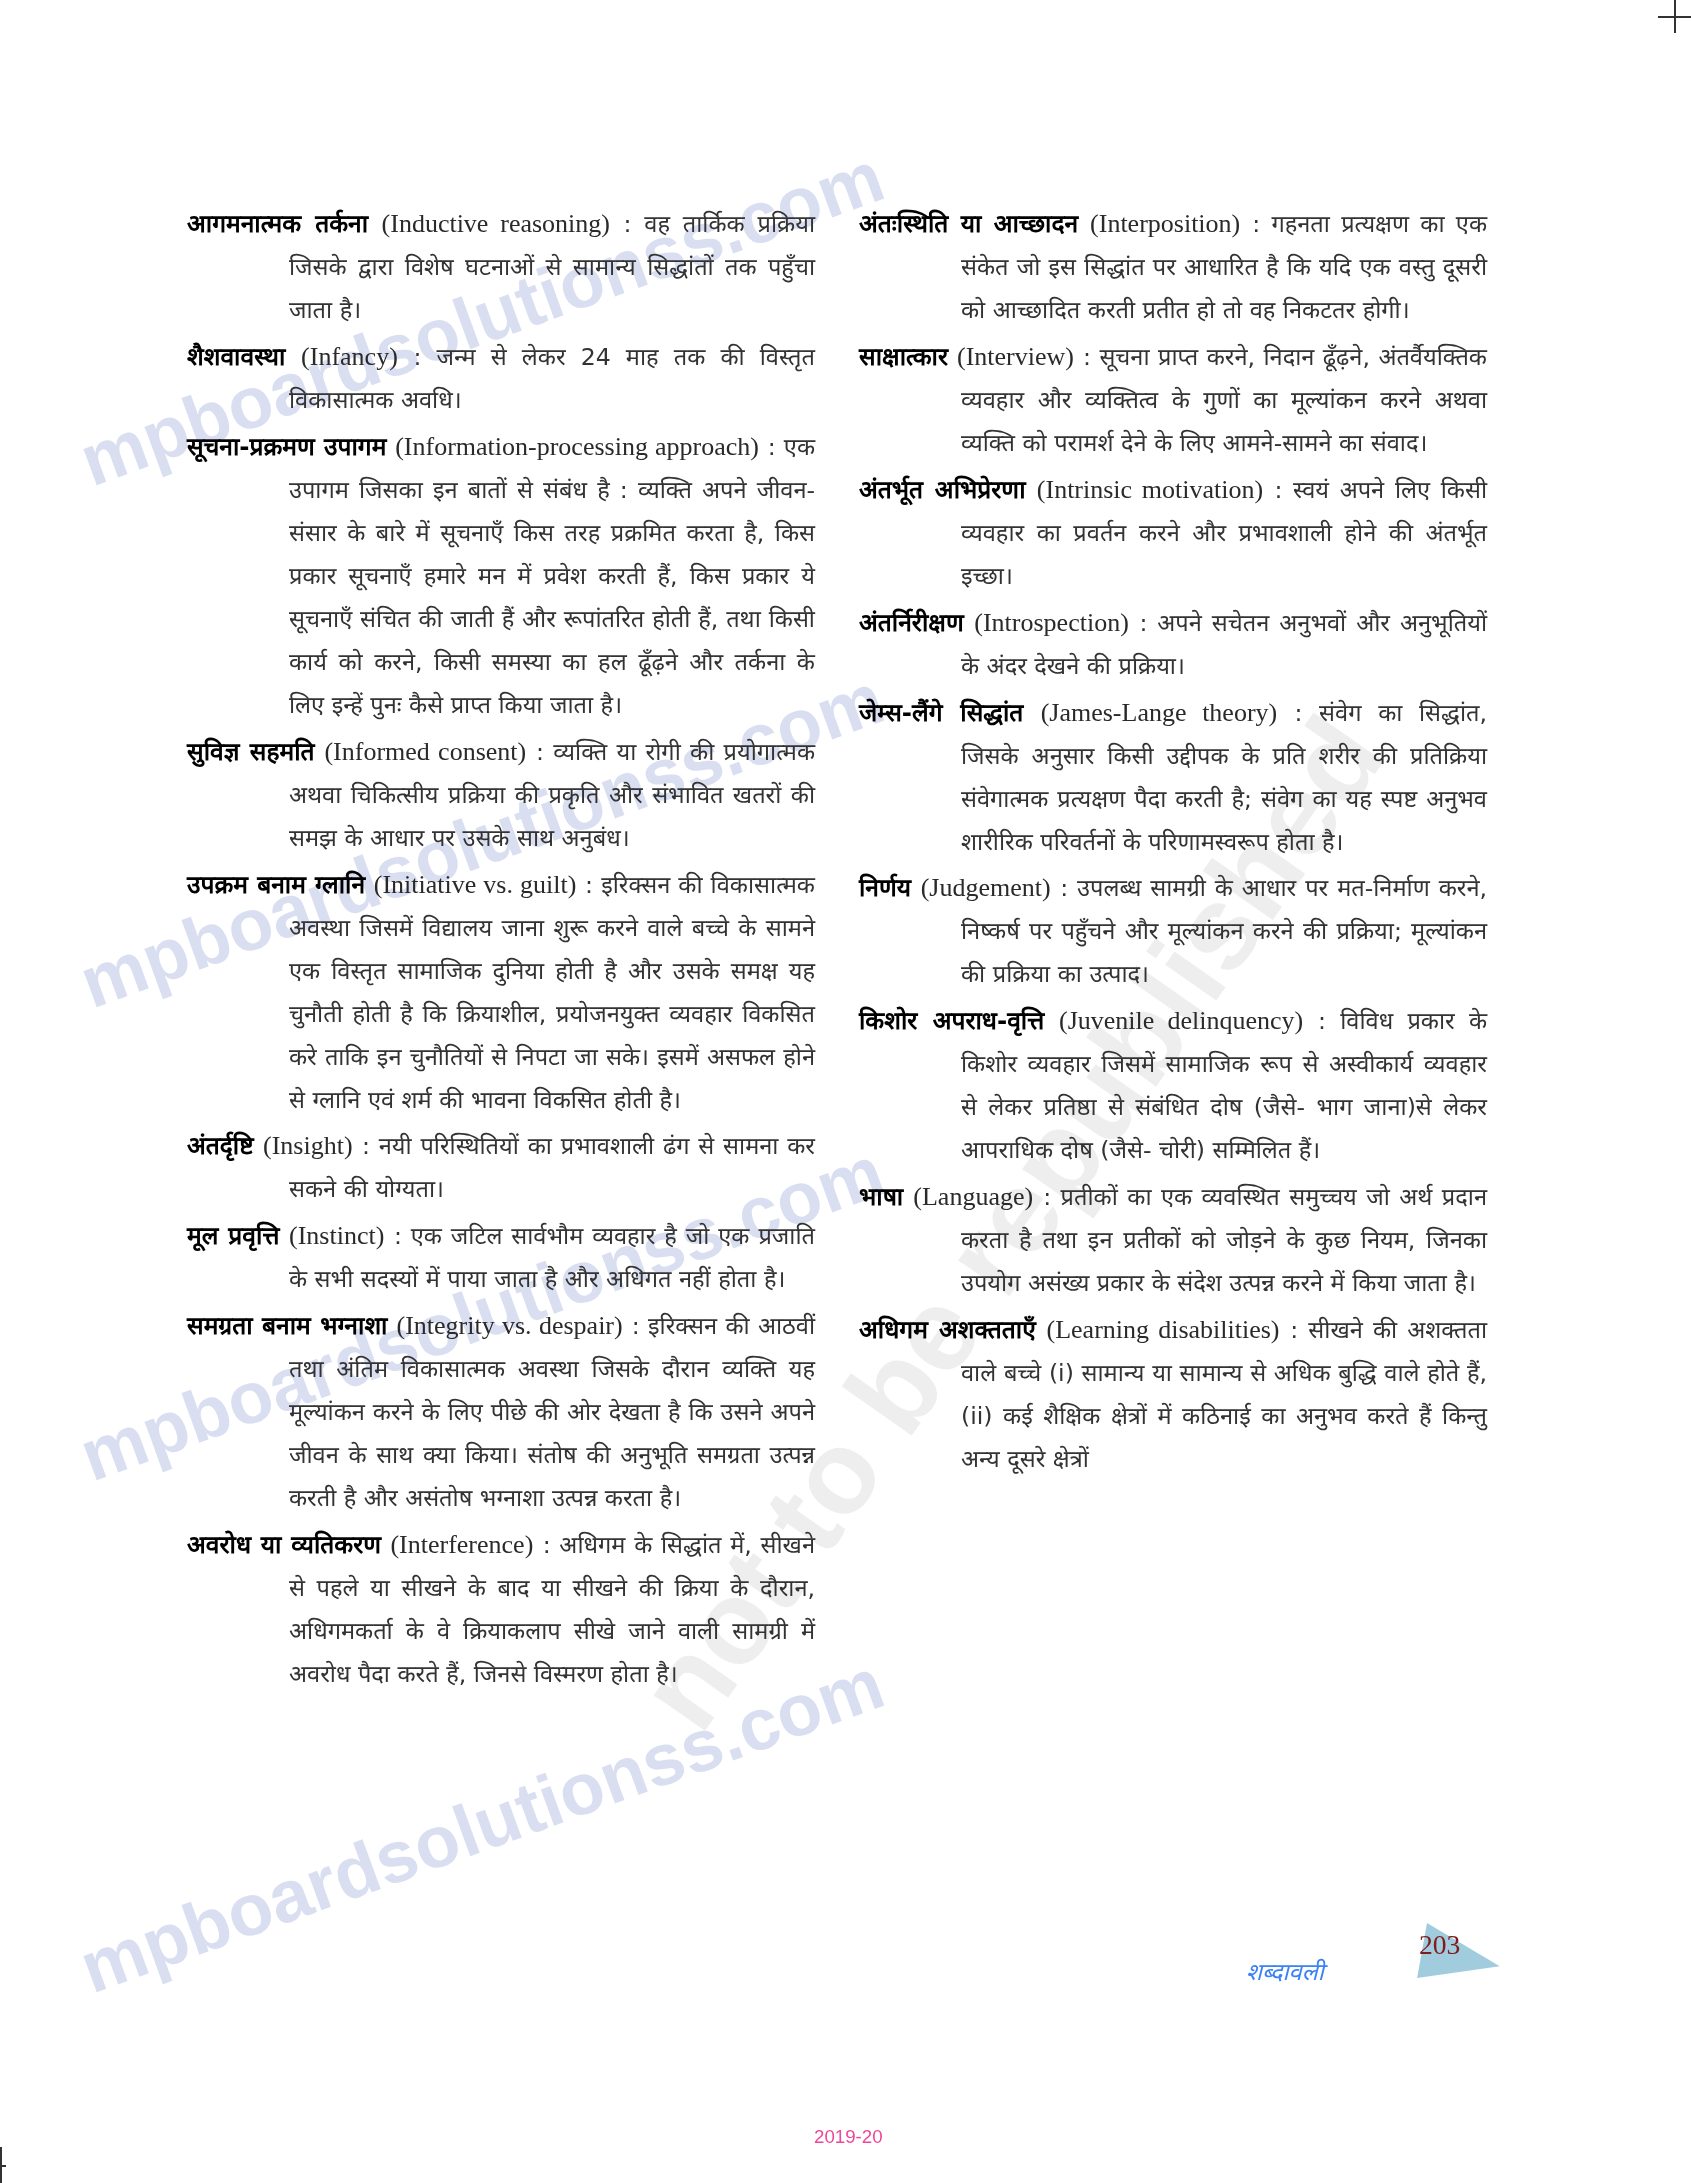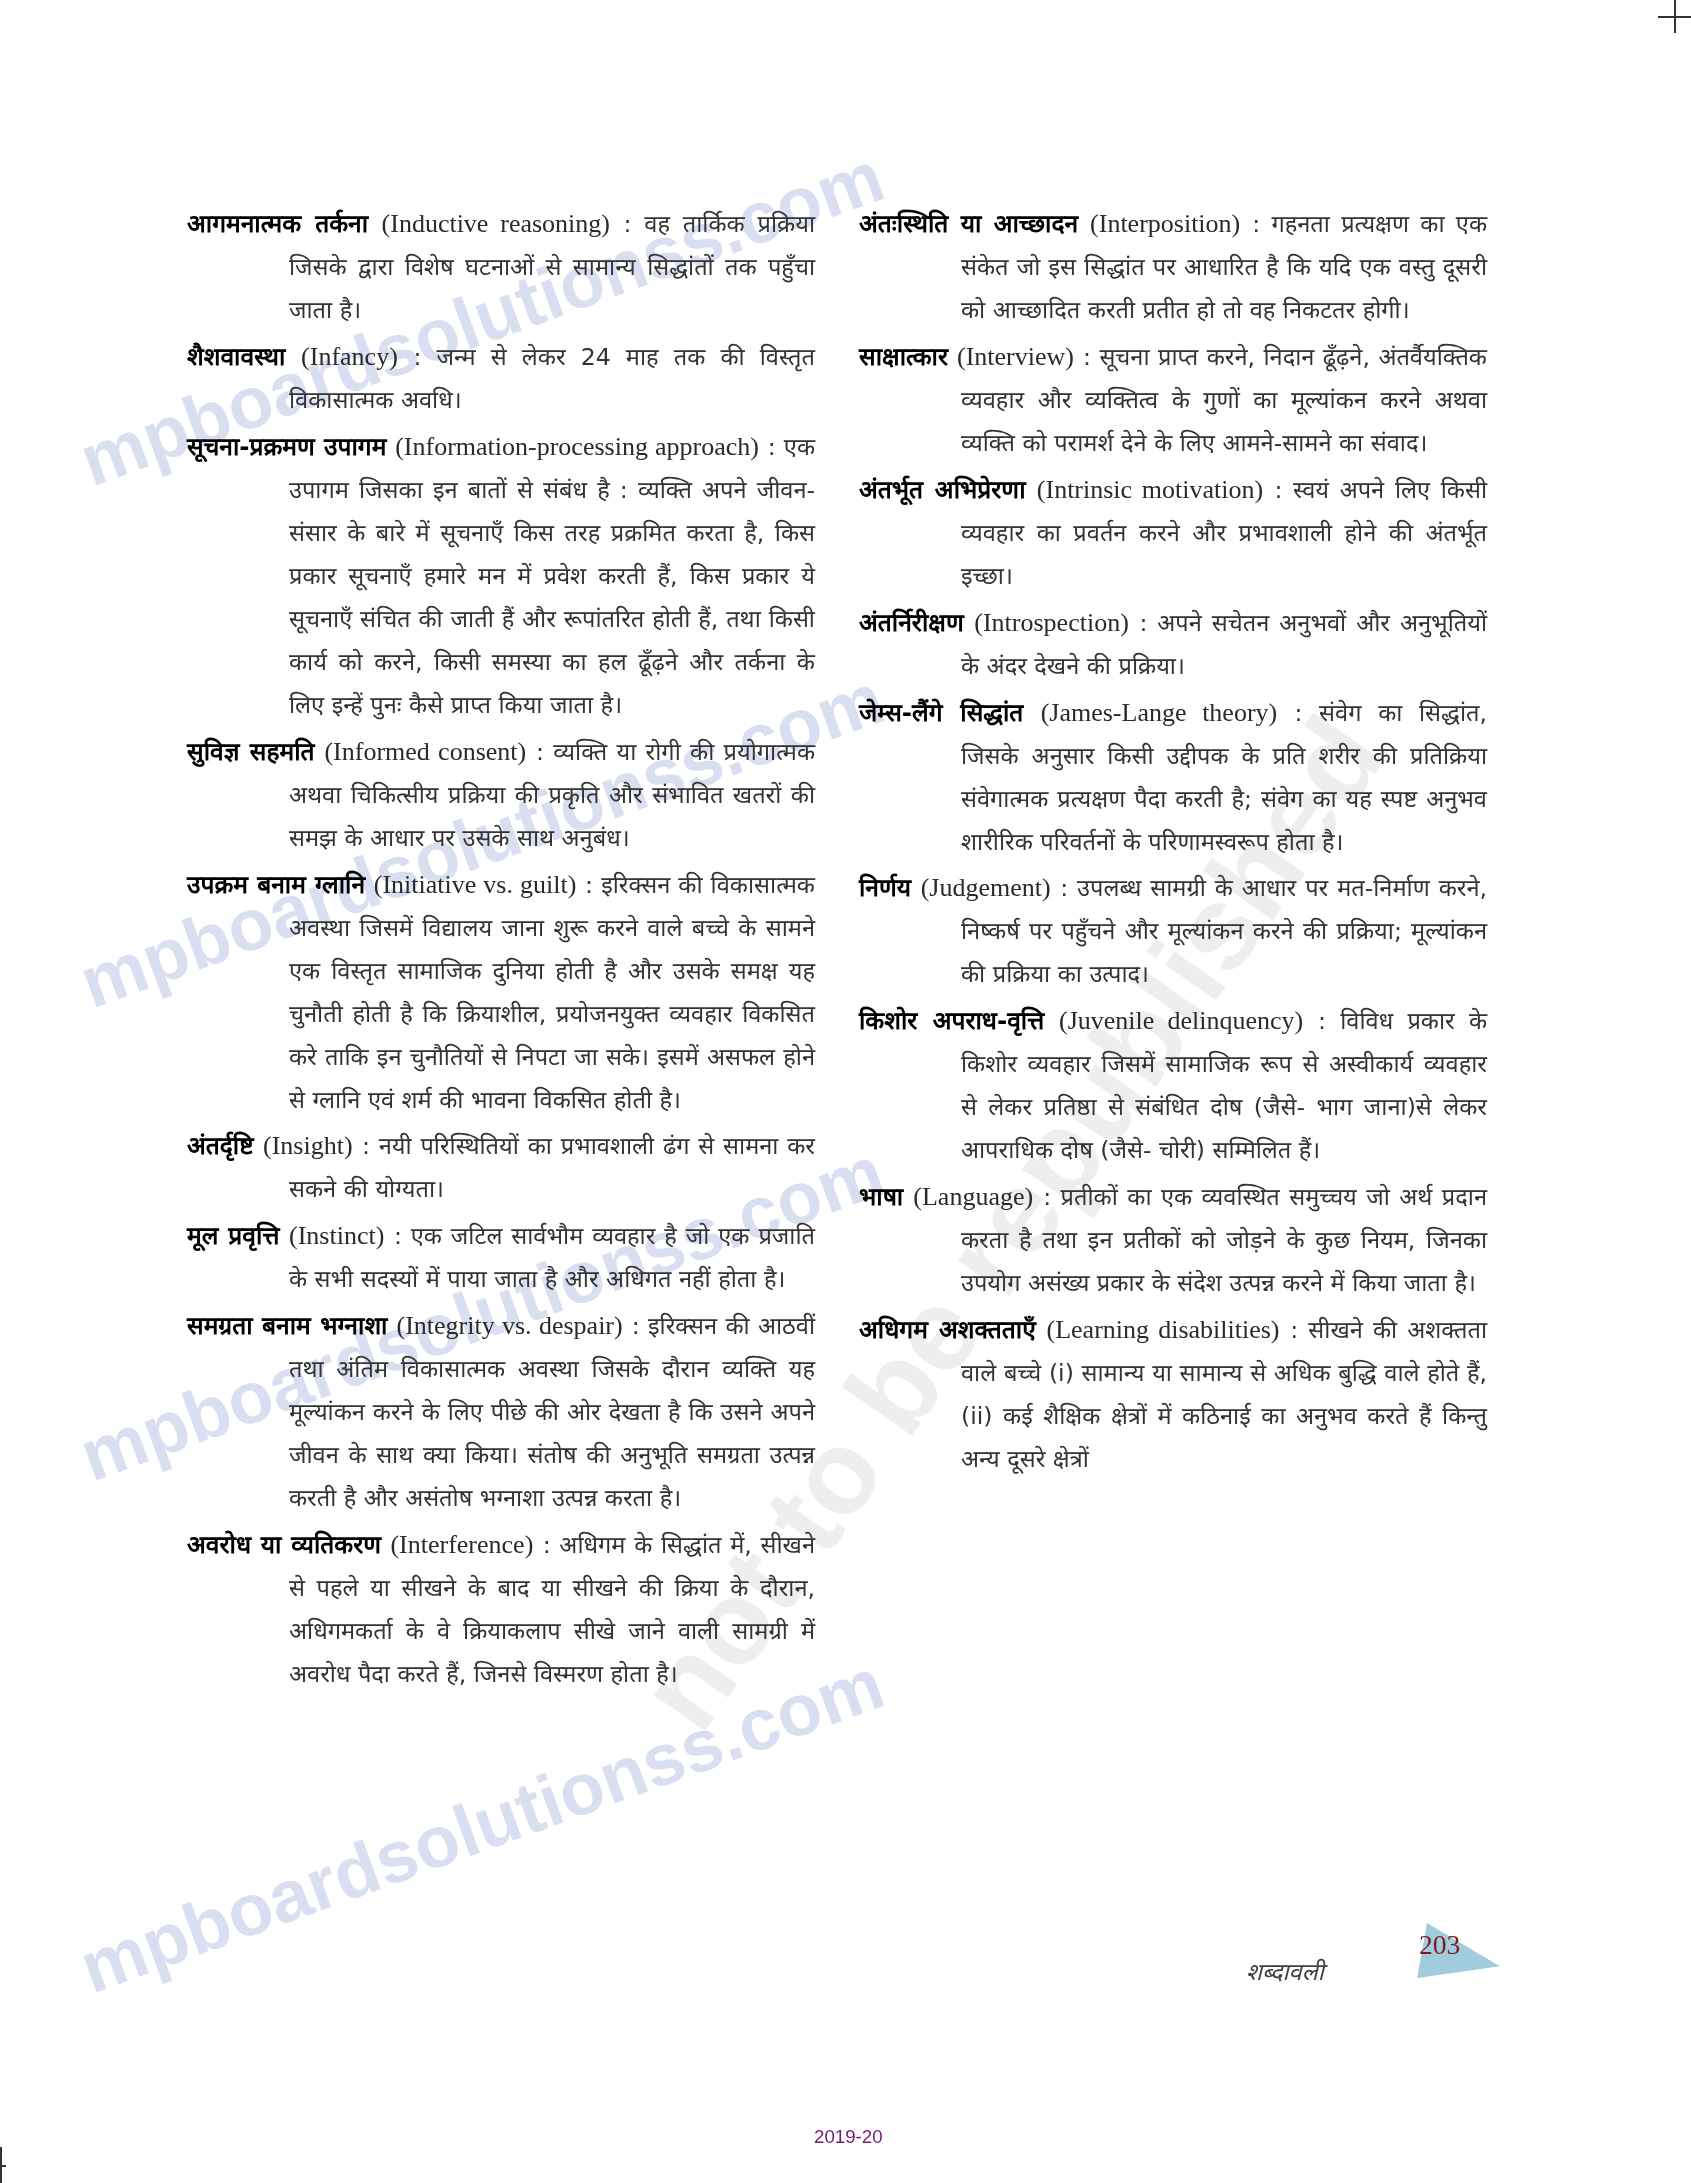--- a/index.html
+++ b/index.html
@@ -13,27 +13,27 @@
                 transform-origin: left top; white-space: nowrap; pointer-events: none; }
   .col { position: absolute; top: 202px; width: 628px; }
   .col.left { left: 187px; }
   .col.right { left: 859px; }
   .entry { margin: 0 0 3.9px 0; padding-left: 102px; text-indent: -102px;
            font-size: 25.6px; line-height: 42px; text-align: justify; }
   .term { font-weight: bold; font-family: "DejaVu Sans", sans-serif; font-size: 24.6px; color: #000000; }
   .eng { font-family: "Liberation Serif", "DejaVu Serif", serif; font-size: 26px; }
   .def { font-family: "DejaVu Sans", sans-serif; font-size: 23.6px; color: #333; }
   .footer-word { position: absolute; left: 1246px; top: 1955px; font-family: "DejaVu Serif", serif;
-                 font-style: italic; font-size: 23.6px; color: #404040; }
+                 font-style: italic; font-size: 23.6px; color: #3b82f6; }
   .page-badge { position: absolute; left: 1411px; top: 1921px; width: 89px; height: 59px; }
   .page-badge svg { position: absolute; left: 0; top: 0; }
   .page-num { position: absolute; left: 1419px; top: 1929px; font-family: "Liberation Serif", serif;
               font-size: 27.6px; color: #7f1d1d; }
   .year { position: absolute; left: 814px; top: 2126px; font-family: "Liberation Sans", sans-serif;
-          font-size: 18.7px; color: #701a75; }
+          font-size: 18.7px; color: #ec4899; }
   .crop-mark { position: absolute; background: #333; }
 </style>
 </head>
 <body>
 
 <div class="crop-mark" style="left:1674px; top:0; width:2px; height:33px;"></div>
 <div class="crop-mark" style="left:1658px; top:15.8px; width:33px; height:2px;"></div>
 <div class="crop-mark" style="left:0; top:2147px; width:2px; height:36px;"></div>
 <div class="crop-mark" style="left:0; top:2165px; width:5.9px; height:2px;"></div>
 

